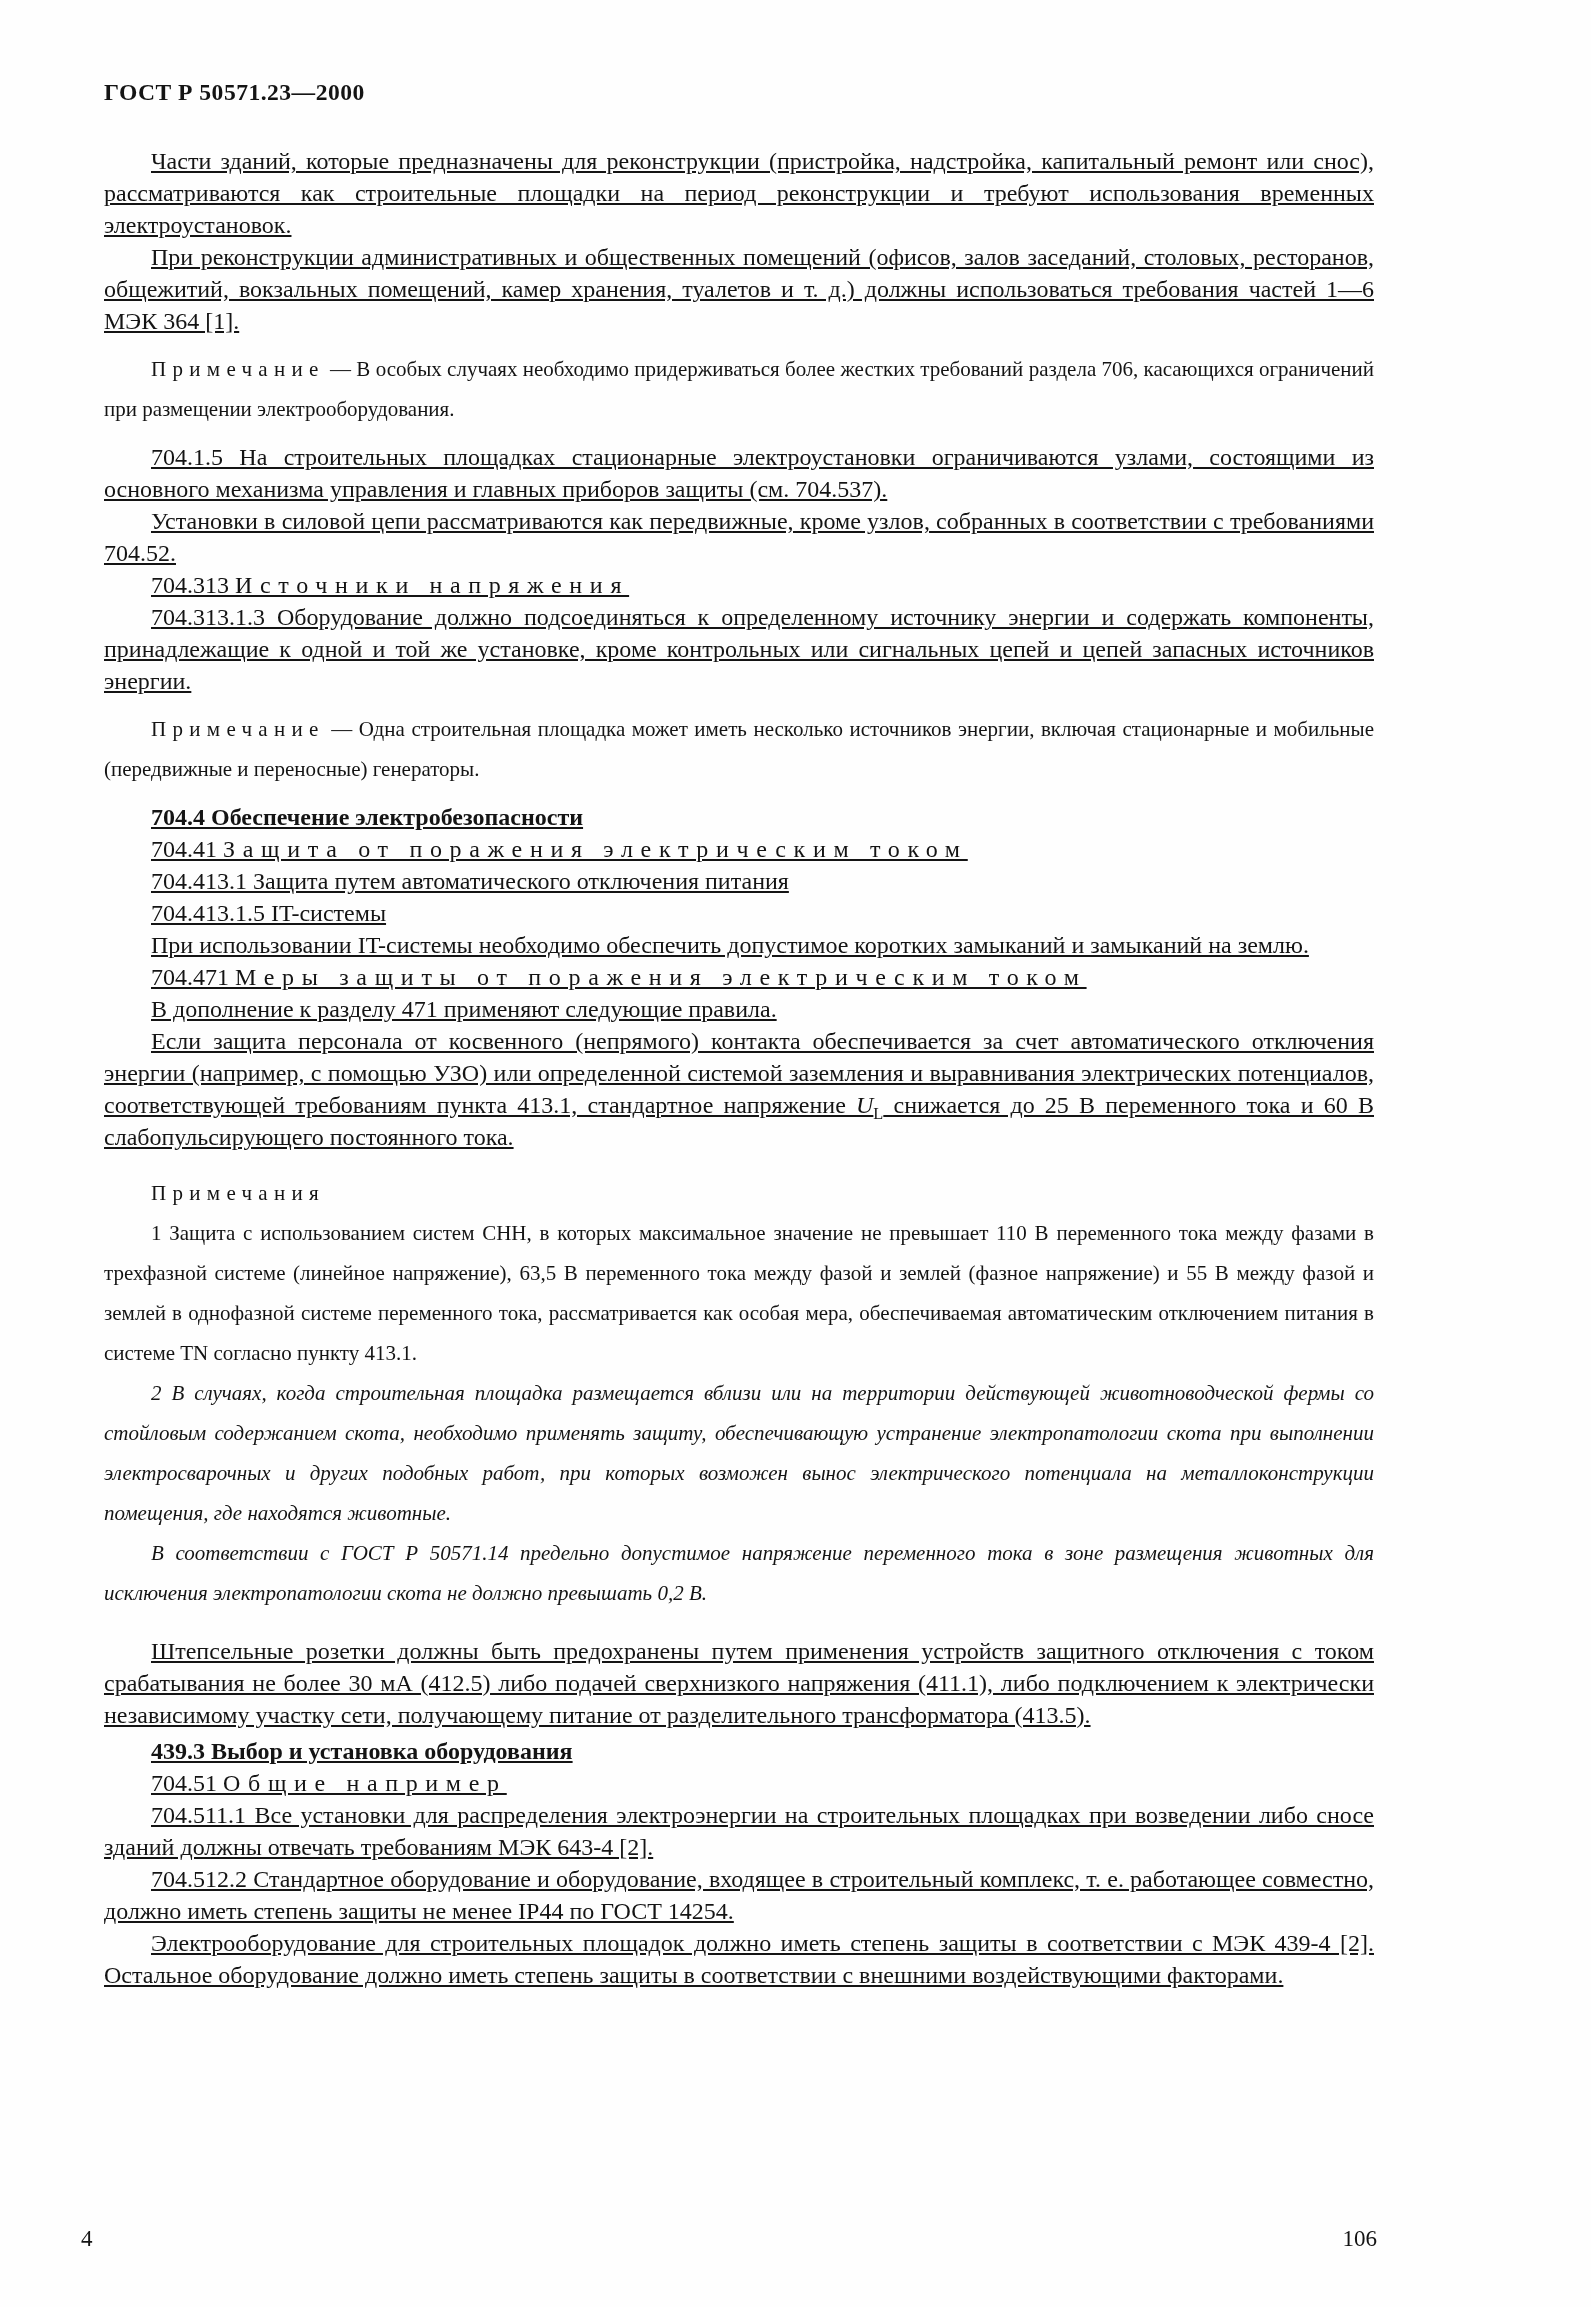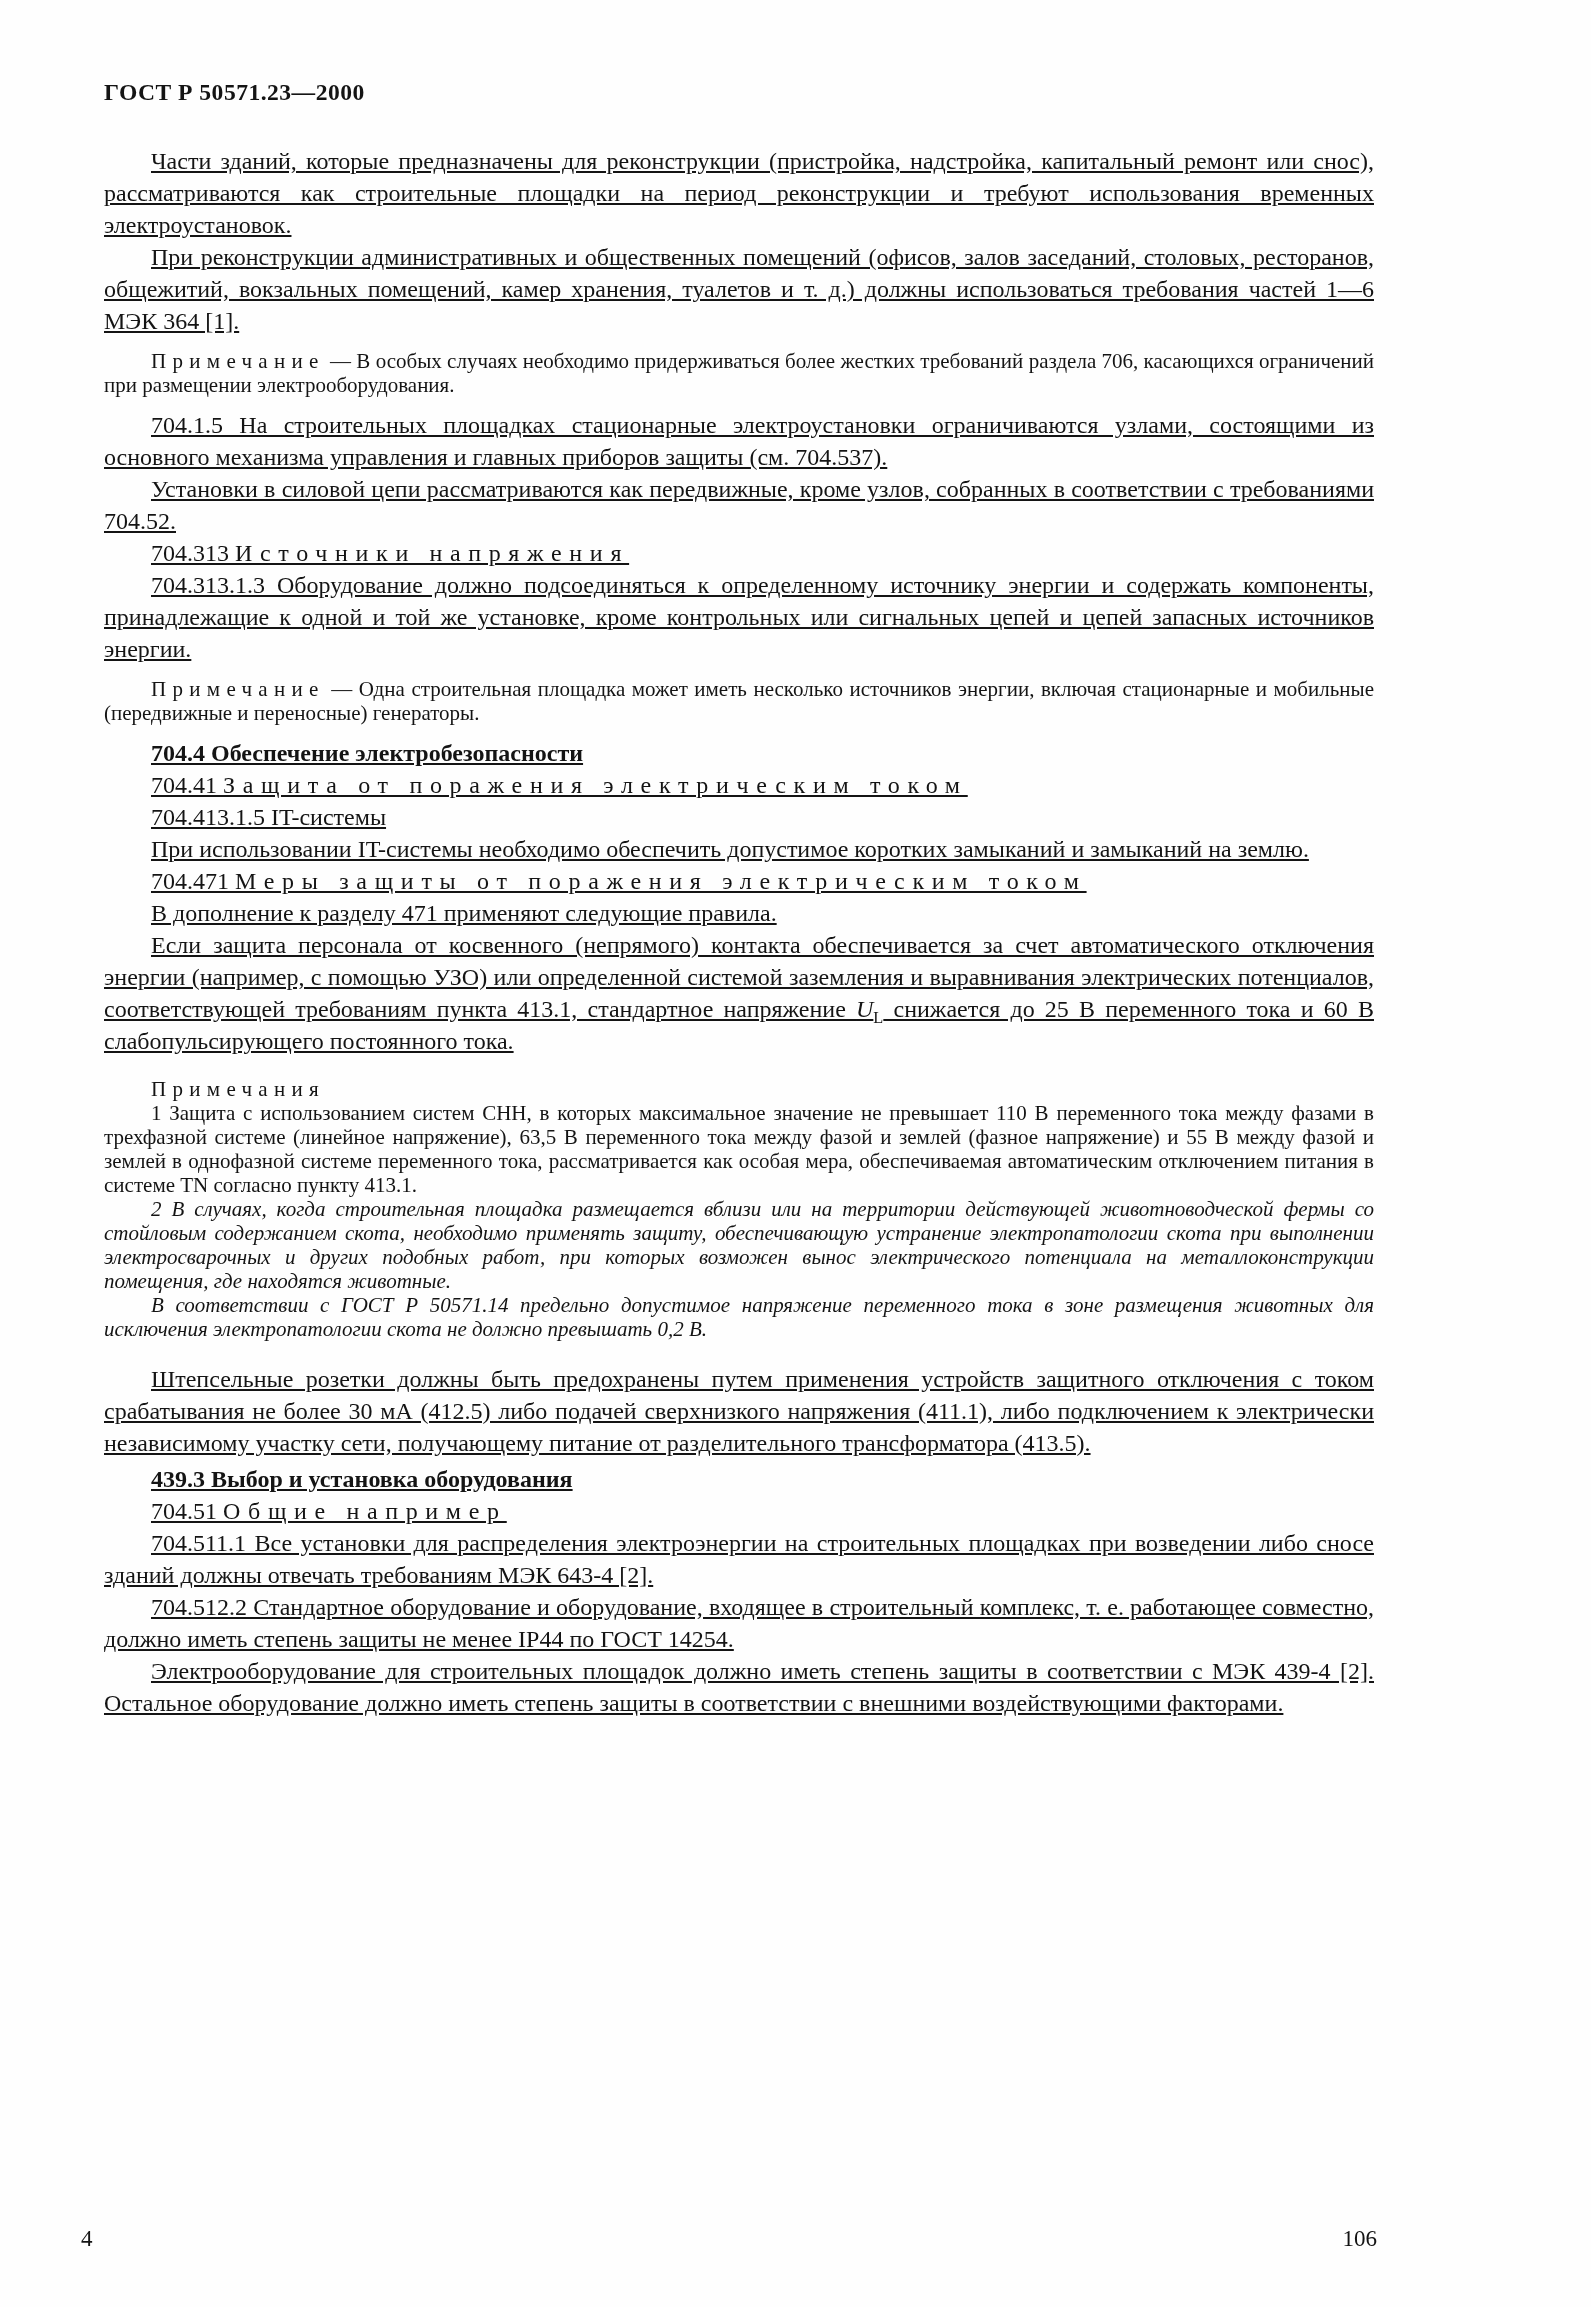--- a/index.html
+++ b/index.html
@@ -12,21 +12,21 @@
     color:#141414;
     padding:79px 217px 0 104px;
     overflow:hidden;
   }
   .doc-header { font-weight:bold; font-size:23.6px; margin-bottom:39px; letter-spacing:0.02em; }
   p.b {
     font-size:24px; line-height:32px;
     text-align:justify; text-indent:47px;text-decoration:underline;
   }
   p.n {
-    font-size:21px; line-height:24px;
+    font-size:21px; line-height:40px;
     text-align:justify; text-indent:47px;
   }
   .gap { margin:12px 0; }
   .bold { font-weight:700; margin-top:4px; }
   .italic { font-style:italic; }
   .sp { letter-spacing:0.30em; }
   .sp2 { letter-spacing:0.32em; }
   .notes-group { margin:20px 0 21.6px 0; }
   .gapt { margin-top:2.7px; }
   .var i { font-style:italic; font-family:"Liberation Serif","DejaVu Serif",serif; }
@@ -60,20 +60,21 @@
     <p class="b"><span>704.313</span> <span class="sp2">Источники напряжения</span></p>
 
     <p class="b">704.313.1.3 Оборудование должно подсоединяться к определенному источнику энергии и содержать компоненты, принадлежащие к одной и той же установке, кроме контрольных или сигнальных цепей и цепей запасных источников энергии.</p>
 
     <p class="n gap"><span class="sp">Примечание</span><span> — Одна строительная площадка может иметь несколько источников энергии, включая стационарные и мобильные (передвижные и переносные) генераторы.</span></p>
 
     <p class="b bold">704.4 Обеспечение электробезопасности</p>
 
     <p class="b"><span>704.41</span> <span class="sp2">Защита от поражения электрическим током</span></p>
 
+    <p class="b">704.413.1 Защита путем автоматического отключения питания</p>
 
     <p class="b">704.413.1.5 IT-системы</p>
 
     <p class="b">При использовании IT-системы необходимо обеспечить допустимое коротких замыканий и замыканий на землю.</p>
 
     <p class="b"><span>704.471</span> <span class="sp2">Меры защиты от поражения электрическим током</span></p>
 
     <p class="b">В дополнение к разделу 471 применяют следующие правила.</p>
 
     <p class="b"><span>Если защита персонала от косвенного (непрямого) контакта обеспечивается за счет автоматического отключения энергии (например, с помощью УЗО) или определенной системой заземления и выравнивания электрических потенциалов, соответствующей требованиям пункта 413.1, стандартное напряжение </span><span class="var"><i>U</i><sub>L</sub></span><span> снижается до 25 В переменного тока и 60 В слабопульсирующего постоянного тока.</span></p>

